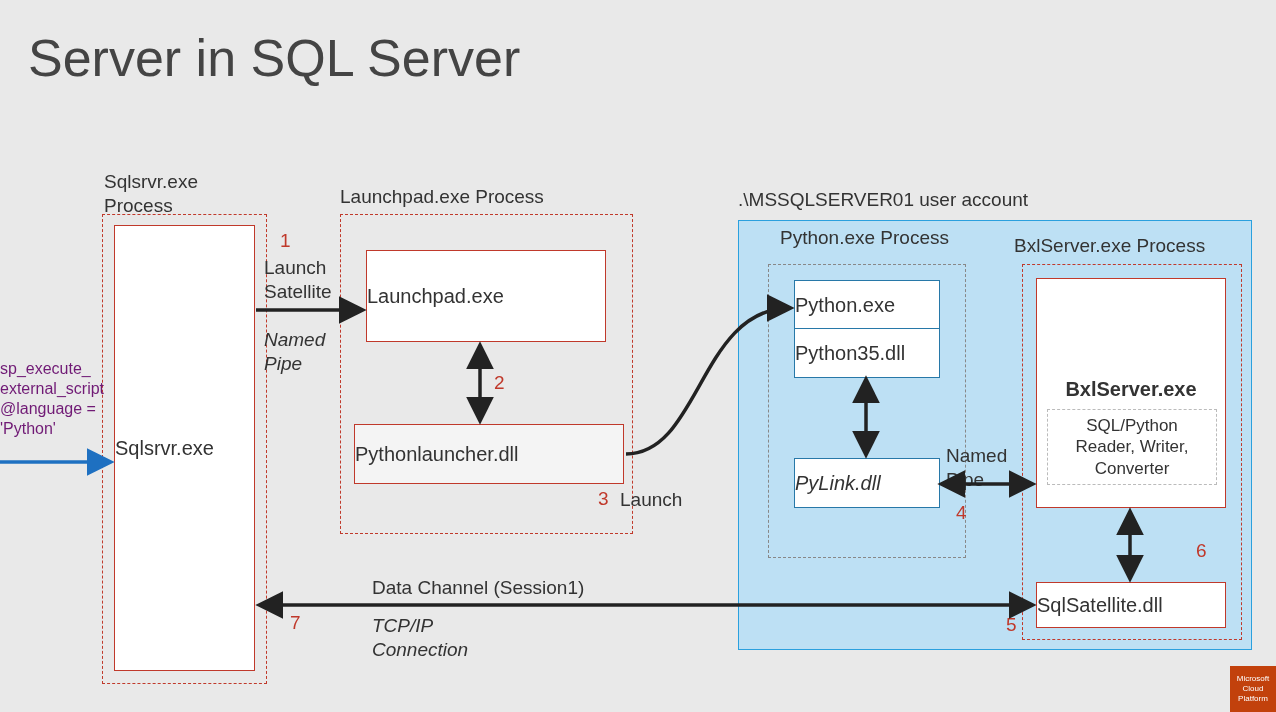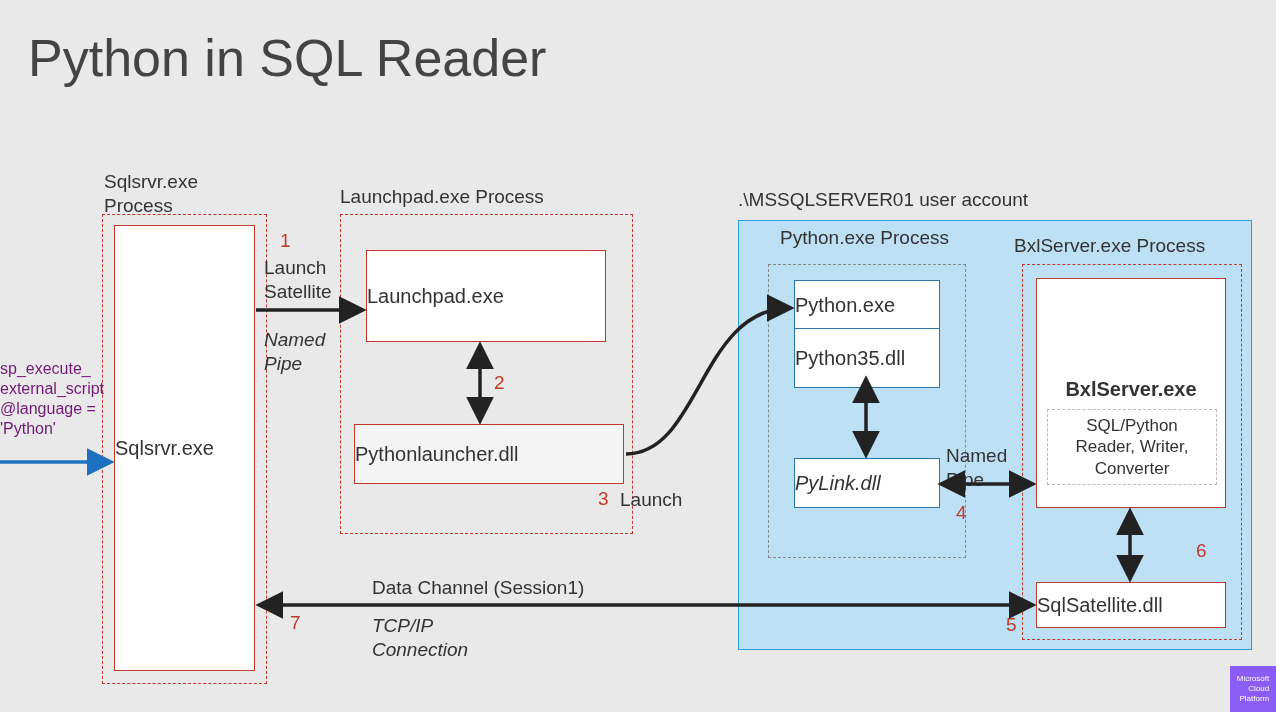--- a/index.html
+++ b/index.html
@@ -25,28 +25,28 @@
   .lbl.pre { white-space: pre; }
   .num { color: #c0392b; font-size: 19px; position: absolute; }
   .box { position: absolute; background: #fff; border: 1px solid #999; text-align: center; display: flex; align-items: center; justify-content: flex-start; font-size: 20px; }
   .box.red { border: 1px solid #c0392b; }
   .dashed { position: absolute; border: 1.5px dashed #c0392b; }
   .dashed.grey { border-color: #888; }
   .blue-area { position: absolute; background: #bde0f4; border: 1px solid #2aa0de; }
   .ital { font-style: italic; }
   .footer-logo {
     position: absolute; right: 0; bottom: 0; width: 46px; height: 46px;
-    background: #8b5cf6; color: #fff; font-size: 8px; line-height: 1.1;
-    display: flex; align-items: center; justify-content: center; text-align: right;
+    background: #c2410c; color: #fff; font-size: 8px; line-height: 1.1;
+    display: flex; align-items: center; justify-content: center; text-align: center;
   }
 </style>
 </head>
 <body>
 
-<div class="title">Python in SQL Reader</div>
+<div class="title">Server in SQL Server</div>
 
 <div class="blue-area" style="left:738px; top:220px; width:514px; height:430px;"></div>
 
 <div class="dashed" style="left:102px; top:214px; width:165px; height:470px;"></div>
 <div class="dashed" style="left:340px; top:214px; width:293px; height:320px;"></div>
 <div class="dashed grey" style="left:768px; top:264px; width:198px; height:294px;"></div>
 <div class="dashed" style="left:1022px; top:264px; width:220px; height:376px;"></div>
 
 <div class="lbl pre" style="left:104px; top:170px;">Sqlsrvr.exe
 Process</div>
@@ -68,21 +68,21 @@
   <span style="font-weight:500;">Launchpad.exe</span>
 </div>
 
 <div class="box red" style="left:354px; top:424px; width:270px; height:60px; background:#f4f4f4;">
   <span style="font-weight:500;">Pythonlauncher.dll</span>
 </div>
 
 <div class="box" style="left:794px; top:280px; width:146px; height:50px; border-color:#2778a8;">
   <span>Python.exe</span>
 </div>
-<div class="box" style="left:794px; top:328px; width:146px; height:60px; border-color:#2778a8;">
+<div class="box" style="left:794px; top:328px; width:146px; height:50px; border-color:#2778a8;">
   <span>Python35.dll</span>
 </div>
 <div class="box" style="left:794px; top:458px; width:146px; height:50px; border-color:#2778a8;font-style:italic;">
   <span>PyLink.dll</span>
 </div>
 
 <div class="box red" style="left:1036px; top:278px; width:190px; height:230px; display:block; padding:37px 10px 10px;">
   <div style="font-weight:600; font-size:20px; text-align:center; margin-top:62px;">BxlServer.exe</div>
   <div class="lbl pre" style="position:static; text-align:center; border:1px dashed #bbb; margin:8px auto 0; padding:5px; font-size:17px; white-space:pre; width:170px;">SQL/Python
 Reader, Writer,

